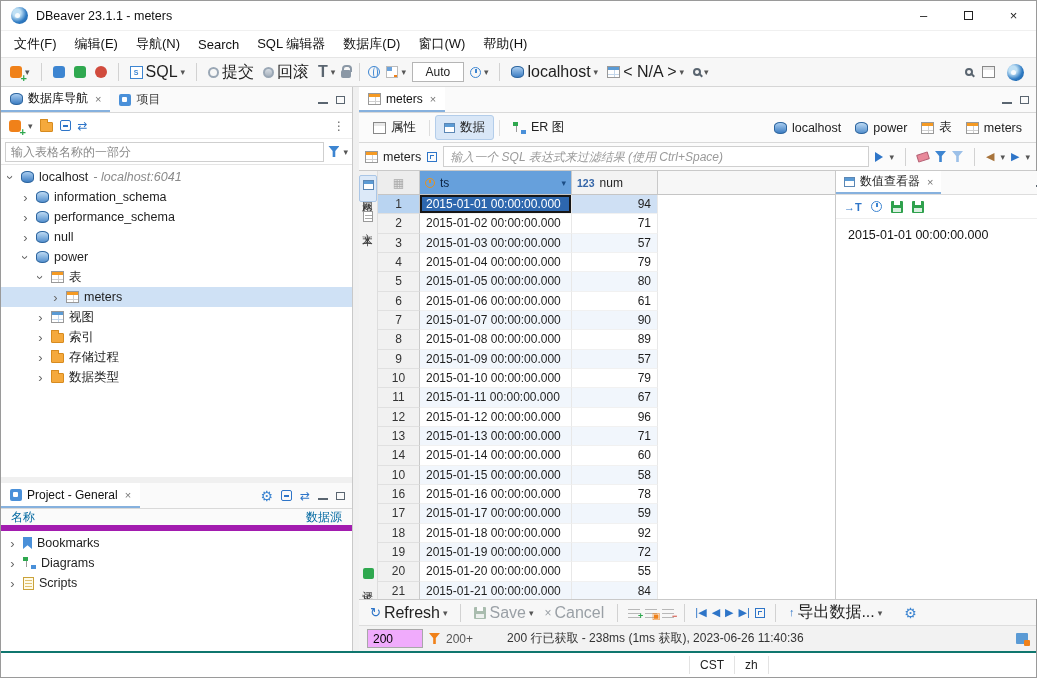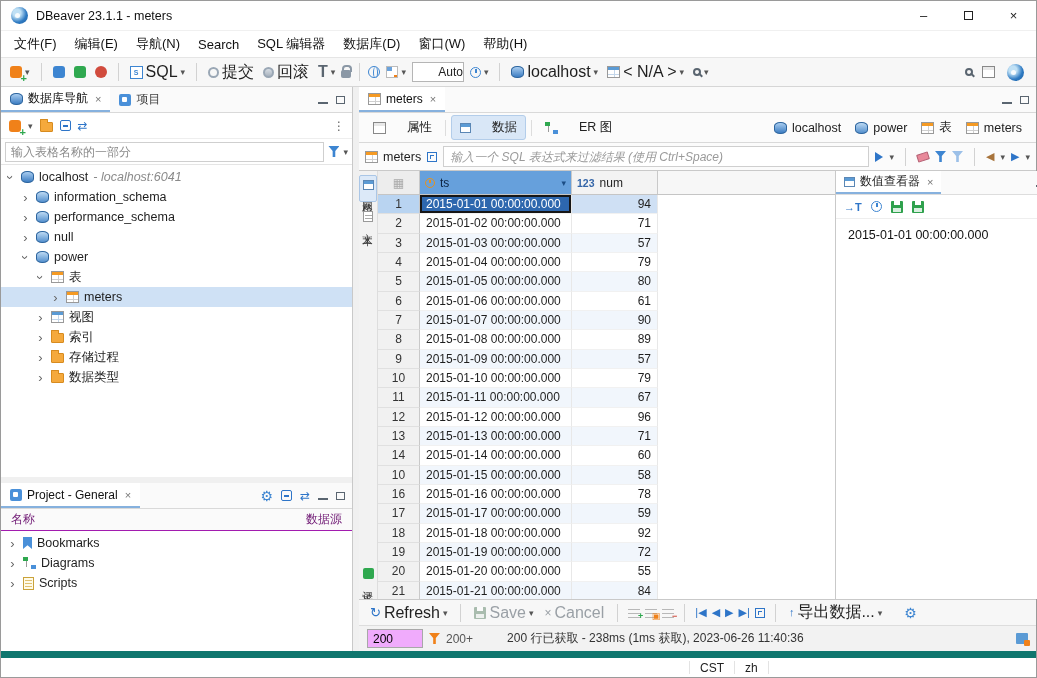--- a/index.html
+++ b/index.html
@@ -22,21 +22,21 @@
   .menu-item { padding:0 9px; font-size:13px; color:#111; }
 
   
   .toolbar { height:30px; background:#f7f7f7; border-top:1px solid #e5e5e5; border-bottom:1px solid #d6d6d6;
     display:flex; align-items:center; padding:0 6px; gap:3px; }
   .tsep { width:1px; height:18px; background:#d2d2d2; margin:0 5px; flex:none;}
   .tbtn { display:flex; align-items:center; gap:3px; padding:2px 3px; border-radius:3px; flex:none;}
   .tlbl { font-size:16px; color:#1e1e1e; }
   .dd { font-size:9px; color:#555; }
   .tspacer { flex:1; }
-  .auto-box { width:52px; height:20px; border:1px solid #b5b5b5; background:#fff; text-align:right; font-size:12px;
+  .auto-box { width:52px; height:20px; border:1px solid #b5b5b5; background:#fff; text-align:center; font-size:12px;
     font-family:inherit; color:#222; }
 
   
   .ic { display:inline-block; flex:none; position:relative; }
   .ic-db, .ic-schema { width:13px; height:12px; background:linear-gradient(#a9cdf0,#3d7dc2); border:1px solid #2d659f; border-radius:6px/4px; }
   .ic-schema { background:linear-gradient(#bcd9f3,#5590cd); }
   .ic-table, .ic-table-folder, .ic-view, .ic-table-blue { width:13px; height:12px; border:1px solid #999; background-color:#fff;
     background-image:linear-gradient(#f59a23,#f59a23),linear-gradient(#cfcfcf,#cfcfcf),linear-gradient(#cfcfcf,#cfcfcf);
     background-size:100% 3px,1px 100%,100% 1px; background-position:0 0,6px 0,0 7px; background-repeat:no-repeat; }
   .ic-view, .ic-table-blue { background-image:linear-gradient(#5b9bd5,#5b9bd5),linear-gradient(#c3d6ea,#c3d6ea),linear-gradient(#c3d6ea,#c3d6ea); }
@@ -116,27 +116,27 @@
   .tree { flex:1; overflow:hidden; background:#fff; padding-top:2px;}
   .tree-row { height:20px; display:flex; align-items:center; gap:5px; white-space:nowrap; font-size:12.5px; }
   .tree-row.selected { background:#cfe1f5; }
   .chev { width:11px; color:#666; font-size:13px; display:inline-flex; justify-content:center; flex:none;}
   .chev.open { transform:rotate(90deg); }
   .tsuffix { color:#8a8a8a; font-style:italic; }
 
   
   .hsplit { height:6px; background:#f0f0f0; flex:none;}
   .projects { height:168px; display:flex; flex-direction:column; background:#fff; flex:none;}
-  .proj-header { height:22px; display:flex; align-items:center; background:#fafafa; border-bottom:1px solid #a21caf;
-    padding:0 10px; font-size:12px; color:#701a75; flex:none;}
+  .proj-header { height:22px; display:flex; align-items:center; background:#fafafa; border-bottom:6px solid #a21caf;
+    padding:0 10px; font-size:12px; color:#0369a1; flex:none;}
   .proj-header .right { margin-left:auto; }
 
   
   .subtabs { height:30px; display:flex; align-items:center; padding:0 6px; gap:2px; border-bottom:1px solid #d9d9d9; background:#fbfbfb; flex:none;}
-  .stab { display:flex; align-items:center; gap:21px; padding:3px 8px; border-radius:3px; font-size:12.5px; color:#222;}
+  .stab { display:flex; align-items:center; gap:5px; padding:3px 8px; border-radius:3px; font-size:12.5px; color:#222;}
   .stab.sel { background:#d9e7f7; border:1px solid #b3cdea; }
   .ssep { width:1px; height:16px; background:#ddd; margin:0 3px;}
   .crumbs { margin-left:auto; display:flex; align-items:center; gap:14px; padding-right:8px;}
   .crumb { display:flex; align-items:center; gap:5px; font-size:12.5px; color:#222;}
 
   .filterbar { height:28px; display:flex; align-items:center; gap:6px; padding:0 6px; border-bottom:1px solid #c9c9c9; background:#fbfbfb; flex:none;}
   .filterbar .tablebadge { display:flex; align-items:center; gap:5px; font-size:12.5px; }
   .filterbar input { flex:1; height:21px; border:1px solid #cfcfcf; padding:0 6px; font-size:12px; font-family:inherit; color:#333;}
   .filterbar input::placeholder { color:#9a9a9a; font-style:italic; }
 
@@ -189,21 +189,21 @@
   .res-toolbar .tlbl.dim { color:#9aa0a6; }
   .res-status { height:26px; display:flex; align-items:center; gap:6px; padding:0 8px; background:#f2f2f2; border-top:1px solid #ddd; flex:none;}
   .fetch-input { width:56px; height:19px; border:1px solid #a8a8a8; background:#f0abfc; padding:0 5px; font-size:12px; font-family:inherit;}
   .more-lbl { color:#555; }
   .summary { margin-left:28px; color:#333; }
   .res-status .right { margin-left:auto; }
   .ic-panel-toggle { width:12px; height:11px; background:#5b9bd5; border-radius:1px;}
   .ic-panel-toggle:after { content:""; position:absolute; right:-2px; bottom:-2px; width:6px; height:6px; background:#f08119; border-radius:1px;}
 
   
-  .statusbar { position:absolute; left:0; right:0; bottom:0; height:26px; background:#fff; border-top:7px solid #0f766e; }
+  .statusbar { position:absolute; left:0; right:0; bottom:0; height:26px; background:#fff; border-top:2px solid #0f766e; }
   .sb-cell { position:absolute; top:3px; bottom:3px; display:flex; align-items:center; padding:0 10px;
     border-left:1px solid #e3e3e3; border-right:1px solid #e3e3e3; font-size:12px; color:#222;}
 </style>
 </head>
 <body>
 
 <div class="app">
 
   <div class="titlebar">
     <span class="app-logo"></span>

